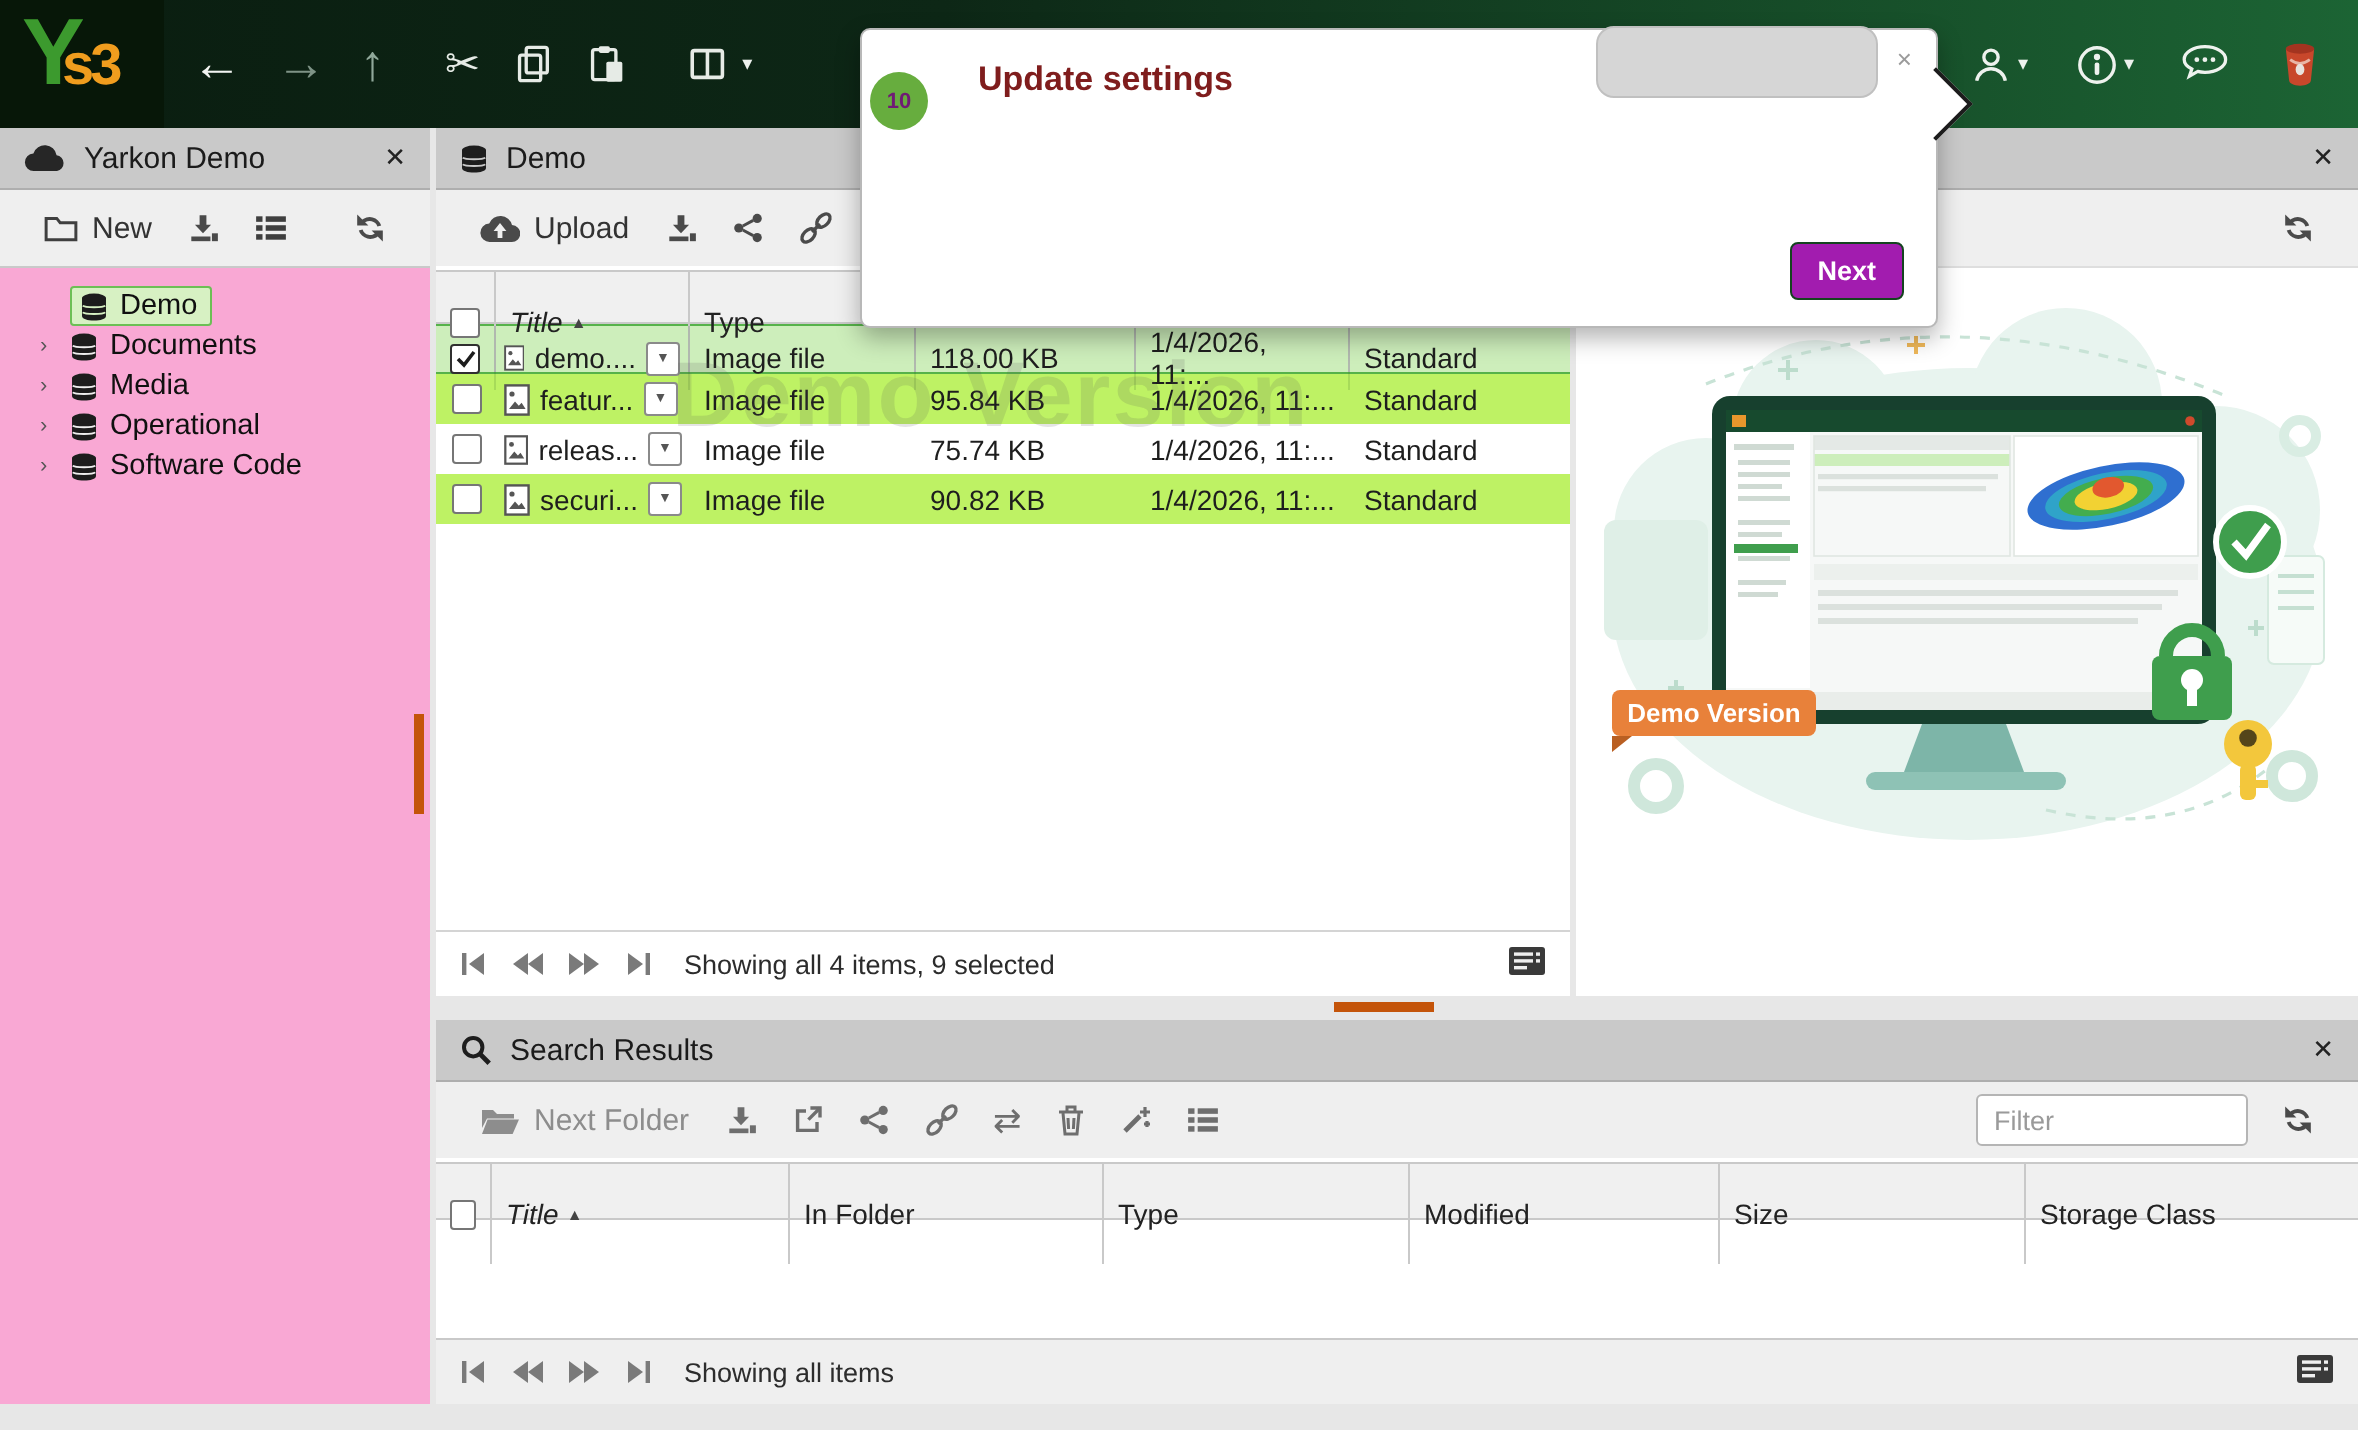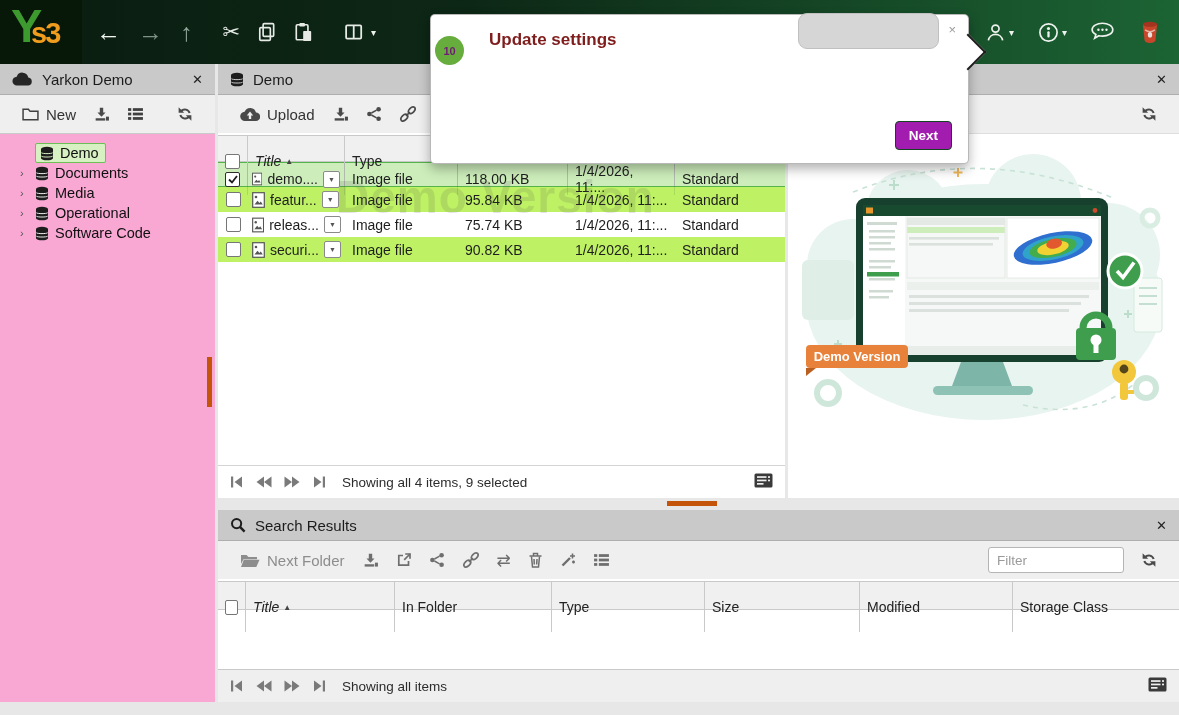--- a/index.html
+++ b/index.html
@@ -684,24 +684,24 @@
         <i>Title</i>
         <span class="sorta">▲</span>
       </div>
     <div class="hc">
         <span>In Folder</span>
       </div>
     <div class="hc">
         <span>Type</span>
       </div>
     <div class="hc">
+        <span>Modified</span>
+      </div>
+    <div class="hc">
         <span>Size</span>
-      </div>
-    <div class="hc">
-        <span>Modified</span>
       </div>
     <div class="hc" style="border-right:none">
         <span>Storage Class</span>
       </div>
   </div>
   <div class="pfoot">
     <span class="pager">
       <span class="ico"><svg width="14" height="12" viewBox="0 0 14 12">
             <g fill="#7a7a7a">
               <rect x="1" y="0.5" width="2.2" height="11"></rect>

